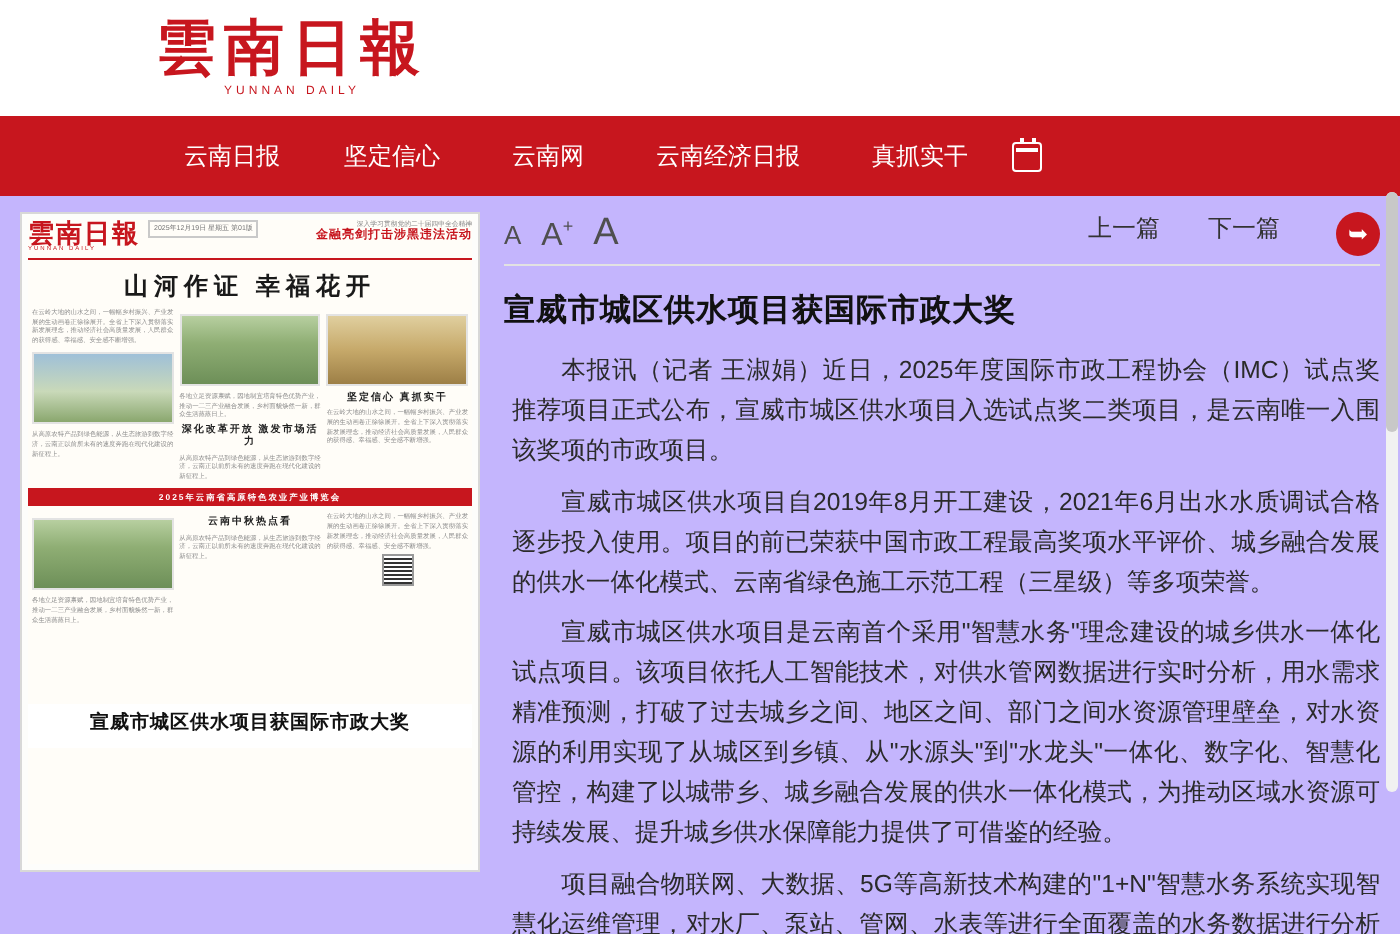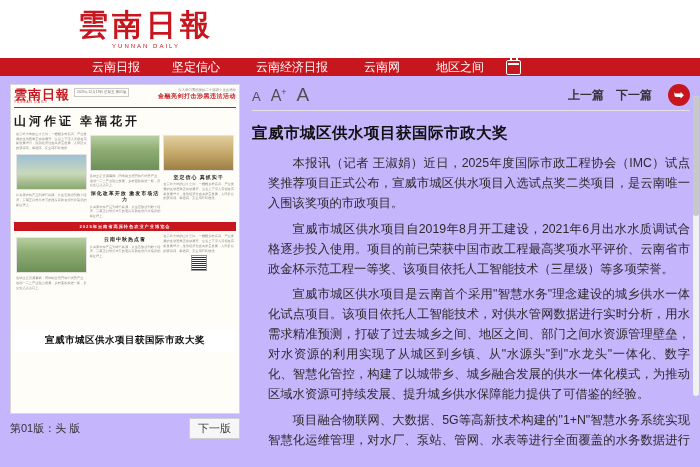--- a/index.html
+++ b/index.html
@@ -44,21 +44,21 @@
   }
   .masthead-sub {
     font-size: 6px;
     color: #c7161e;
     letter-spacing: 2px;
     margin-top: 2px;
   }
 
   
   .navbar {
-    height: 18px;
+    height: 40px;
     background: #c7161e;
     display: flex;
     align-items: center;
     padding: 0 10px 0 78px;
     box-sizing: border-box;
     color: #ffffff;
     font-size: 12px;
   }
   .nav-item {
     color: #ffffff;
@@ -177,20 +177,21 @@
     color: #8a8a8a;
   }
   .pp-topright .bold-red {
     font-size: 6px;
     color: #c7161e;
     font-weight: bold;
     letter-spacing: 0.5px;
     margin-top: 1px;
   }
   .pp-mainhead {
+    text-align: center;
     font-family: "Liberation Serif", serif;
     font-size: 12px;
     font-weight: bold;
     color: #1a1a1a;
     letter-spacing: 3px;
     margin: 6px 0 3px 0;
   }
   .pp-cols {
     display: flex;
     gap: 3px;
@@ -293,25 +294,24 @@
     color: #4f4f4f;
   }
   .fs-a { cursor: pointer; }
   .fs-small { font-size: 13px; }
   .fs-mid { font-size: 16px; position: relative; }
   .fs-mid sup { font-size: 9px; }
   .fs-big { font-size: 19px; }
   .toolbar-right {
     margin-left: auto;
     display: flex;
-    align-items: center;
-    gap: 12px;
+    align-items: flex-start;
+    gap: 24px;
     font-size: 12px;
     color: #333;
-    font-weight: bold;
   }
   .toolbar-right .tb-link { cursor: pointer; }
   .share-btn {
     width: 22px; height: 22px;
     border-radius: 50%;
     background: #c7161e;
     color: #fff;
     font-size: 12px;
     display: flex;
     align-items: center;
@@ -328,21 +328,21 @@
     letter-spacing: 0.5px;
   }
   .article-body {
     font-size: 12.3px;
     line-height: 1.62;
     color: #2b2b2b;
     text-align: justify;
     overflow: hidden;
   }
   .article-body p {
-    margin: 0 0 6px 16px;
+    margin: 0 0 6px 4px;
     text-indent: 2em;
   }
   .scroll-hint {
     position: absolute;
     right: 1px;
     top: 96px;
     width: 6px;
     height: 300px;
     background: #f1f1f1;
     border-radius: 3px;
@@ -362,23 +362,23 @@
   <div class="masthead">
     <div class="masthead-logo">
       <div class="masthead-title">雲南日報</div>
       <div class="masthead-sub">YUNNAN DAILY</div>
     </div>
   </div>
 
   <div class="navbar">
     <div class="nav-item">云南日报</div>
     <div class="nav-item spaced">坚定信心</div>
+    <div class="nav-item spaced">云南网</div>
     <div class="nav-item spaced">云南经济日报</div>
-    <div class="nav-item spaced">云南网</div>
-    <div class="nav-item spaced">地区之间</div>
+    <div class="nav-item spaced">真抓实干</div>
     <div class="nav-cal">
       <span class="cal-icon"></span>
     </div>
   </div>
 
   <div class="main">
 
     <div class="paper-col">
       <div class="paper-frame">
         <div class="paper-inner">
@@ -429,24 +429,20 @@
               <div class="pp-para">从高原农特产品到绿色能源，从生态旅游到数字经济，云南正以前所未有的速度奔跑在现代化建设的新征程上。</div>
             </div>
             <div class="pp-col">
               <div class="pp-para">在云岭大地的山水之间，一幅幅乡村振兴、产业发展的生动画卷正徐徐展开。全省上下深入贯彻落实新发展理念，推动经济社会高质量发展，人民群众的获得感、幸福感、安全感不断增强。</div>
               <div class="pp-qr"></div>
             </div>
           </div>
 
           <div class="pp-overlay">宣威市城区供水项目获国际市政大奖</div>
         </div>
-      </div>
-      <div class="paper-foot">
-        <span>第01版：头 版</span>
-        <span class="pf-btn">下一版</span>
       </div>
     </div>
 
     <div class="article-col">
       <div class="article-toolbar">
         <div class="fontsizes">
           <span class="fs-a fs-small">A</span>
           <span class="fs-a fs-mid"><span>A</span><sup>+</sup></span>
           <span class="fs-a fs-big">A</span>
         </div>
@@ -454,21 +450,21 @@
           <span class="tb-link">上一篇</span>
           <span class="tb-link">下一篇</span>
           <span class="share-btn">➥</span>
         </div>
       </div>
 
       <div class="article-title">宣威市城区供水项目获国际市政大奖</div>
 
       <div class="article-body">
         <p>本报讯（记者 王淑娟）近日，2025年度国际市政工程协会（IMC）试点奖推荐项目正式公布，宣威市城区供水项目入选试点奖二类项目，是云南唯一入围该奖项的市政项目。</p>
-        <p>宣威市城区供水项目自2019年8月开工建设，2021年6月出水水质调试合格逐步投入使用。项目的前已荣获中国市政工程最高奖项水平评价、云南省市政金杯示范工程一等奖、该项目依托人工智能技术（三星级）等多项荣誉。</p>
+        <p>宣威市城区供水项目自2019年8月开工建设，2021年6月出水水质调试合格逐步投入使用。项目的前已荣获中国市政工程最高奖项水平评价、城乡融合发展的供水一体化模式、云南省绿色施工示范工程（三星级）等多项荣誉。</p>
         <p>宣威市城区供水项目是云南首个采用"智慧水务"理念建设的城乡供水一体化试点项目。该项目依托人工智能技术，对供水管网数据进行实时分析，用水需求精准预测，打破了过去城乡之间、地区之间、部门之间水资源管理壁垒，对水资源的利用实现了从城区到乡镇、从"水源头"到"水龙头"一体化、数字化、智慧化管控，构建了以城带乡、城乡融合发展的供水一体化模式，为推动区域水资源可持续发展、提升城乡供水保障能力提供了可借鉴的经验。</p>
         <p>项目融合物联网、大数据、5G等高新技术构建的"1+N"智慧水务系统实现智慧化运维管理，对水厂、泵站、管网、水表等进行全面覆盖的水务数据进行分析和处理，为决策提供科学依据。从水源地到水龙头的全流程运行效率和安全性，平台还推出了售上业务办理功能，用户只需通过手机，就能轻松办理报装、报修、水费缴纳等业务，还能随时查看家里的用水趋势、水质等情况，享受到了更加便捷的用水服务。</p>
       </div>
     </div>
   </div>
 
   <div class="scroll-hint">
     <div class="scroll-thumb"></div>
   </div>
 </div>

